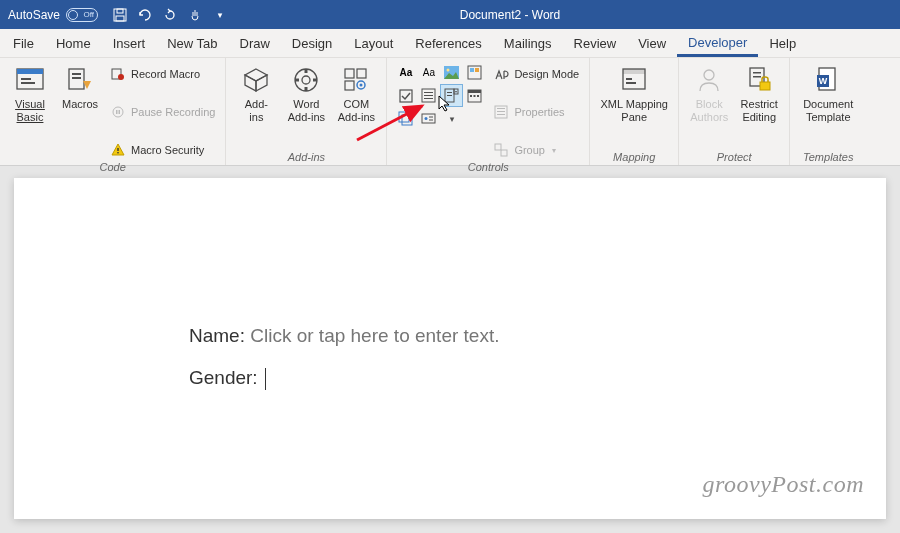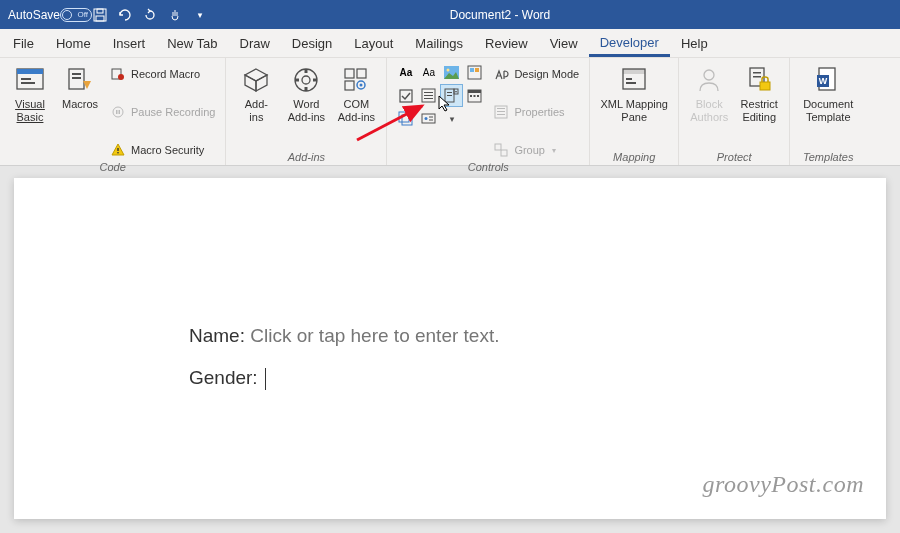--- a/index.html
+++ b/index.html
@@ -1,19 +1,19 @@
 <!DOCTYPE html>
 <html><head>
 <meta charset="utf-8">
 <style>
 * { margin: 0; padding: 0; box-sizing: border-box; font-family: "Segoe UI", Arial, sans-serif; }
 body { width: 900px; height: 533px; background: #e6e6e6; overflow: hidden; position: relative; }
 
 .titlebar { height: 29px; background: #2b579a; color: #fff; display: flex; align-items: center; padding: 0 8px; font-size: 12px; }
-.titlebar .autosave { display: flex; margin-right: 0; }
+.titlebar .autosave { display: flex; gap: 6px; margin-right: 14px; }
 .toggle { width: 32px; height: 14px; border: 1px solid #cfe0f7; border-radius: 8px; display: flex; align-items: center; padding: 0 1px; position: relative; font-size: 8px; color: #cfe0f7; }
 .toggle .knob { width: 10px; height: 10px; border: 1px solid #cfe0f7; border-radius: 50%; background: #2b579a; }
 .toggle .off { position: absolute; right: 3px; }
 .qat { display: flex; gap: 9px; align-items: center; }
 .qat-icon { width: 16px; height: 16px; display: flex; align-items: center; justify-content: center; color: #fff; font-size: 13px; cursor: pointer; }
 .title-text { flex: 1; text-align: center; font-size: 12px; color: #fff; padding-right: 100px; }
 
 .menubar { height: 29px; background: #f3f2f1; border-bottom: 1px solid #e1dfdd; display: flex; align-items: stretch; padding: 0 2px; }
 .menubar .tab { padding: 1px 11px; font-size: 13px; color: #323130; display: flex; align-items: center; cursor: pointer; }
 .menubar .tab.active { color: #2b579a; border-bottom: 3px solid #2b579a; padding-bottom: 0; }
@@ -87,20 +87,21 @@
 </div>
 
 <div class="menubar">
   <div class="tab">File</div>
   <div class="tab">Home</div>
   <div class="tab">Insert</div>
   <div class="tab">New Tab</div>
   <div class="tab">Draw</div>
   <div class="tab">Design</div>
   <div class="tab">Layout</div>
+  <div class="tab">References</div>
   <div class="tab">Mailings</div>
   <div class="tab">Review</div>
   <div class="tab">View</div>
   <div class="tab active">Developer</div>
   <div class="tab">Help</div>
 </div>
 
 <div class="ribbon">
 
   <div class="group">

